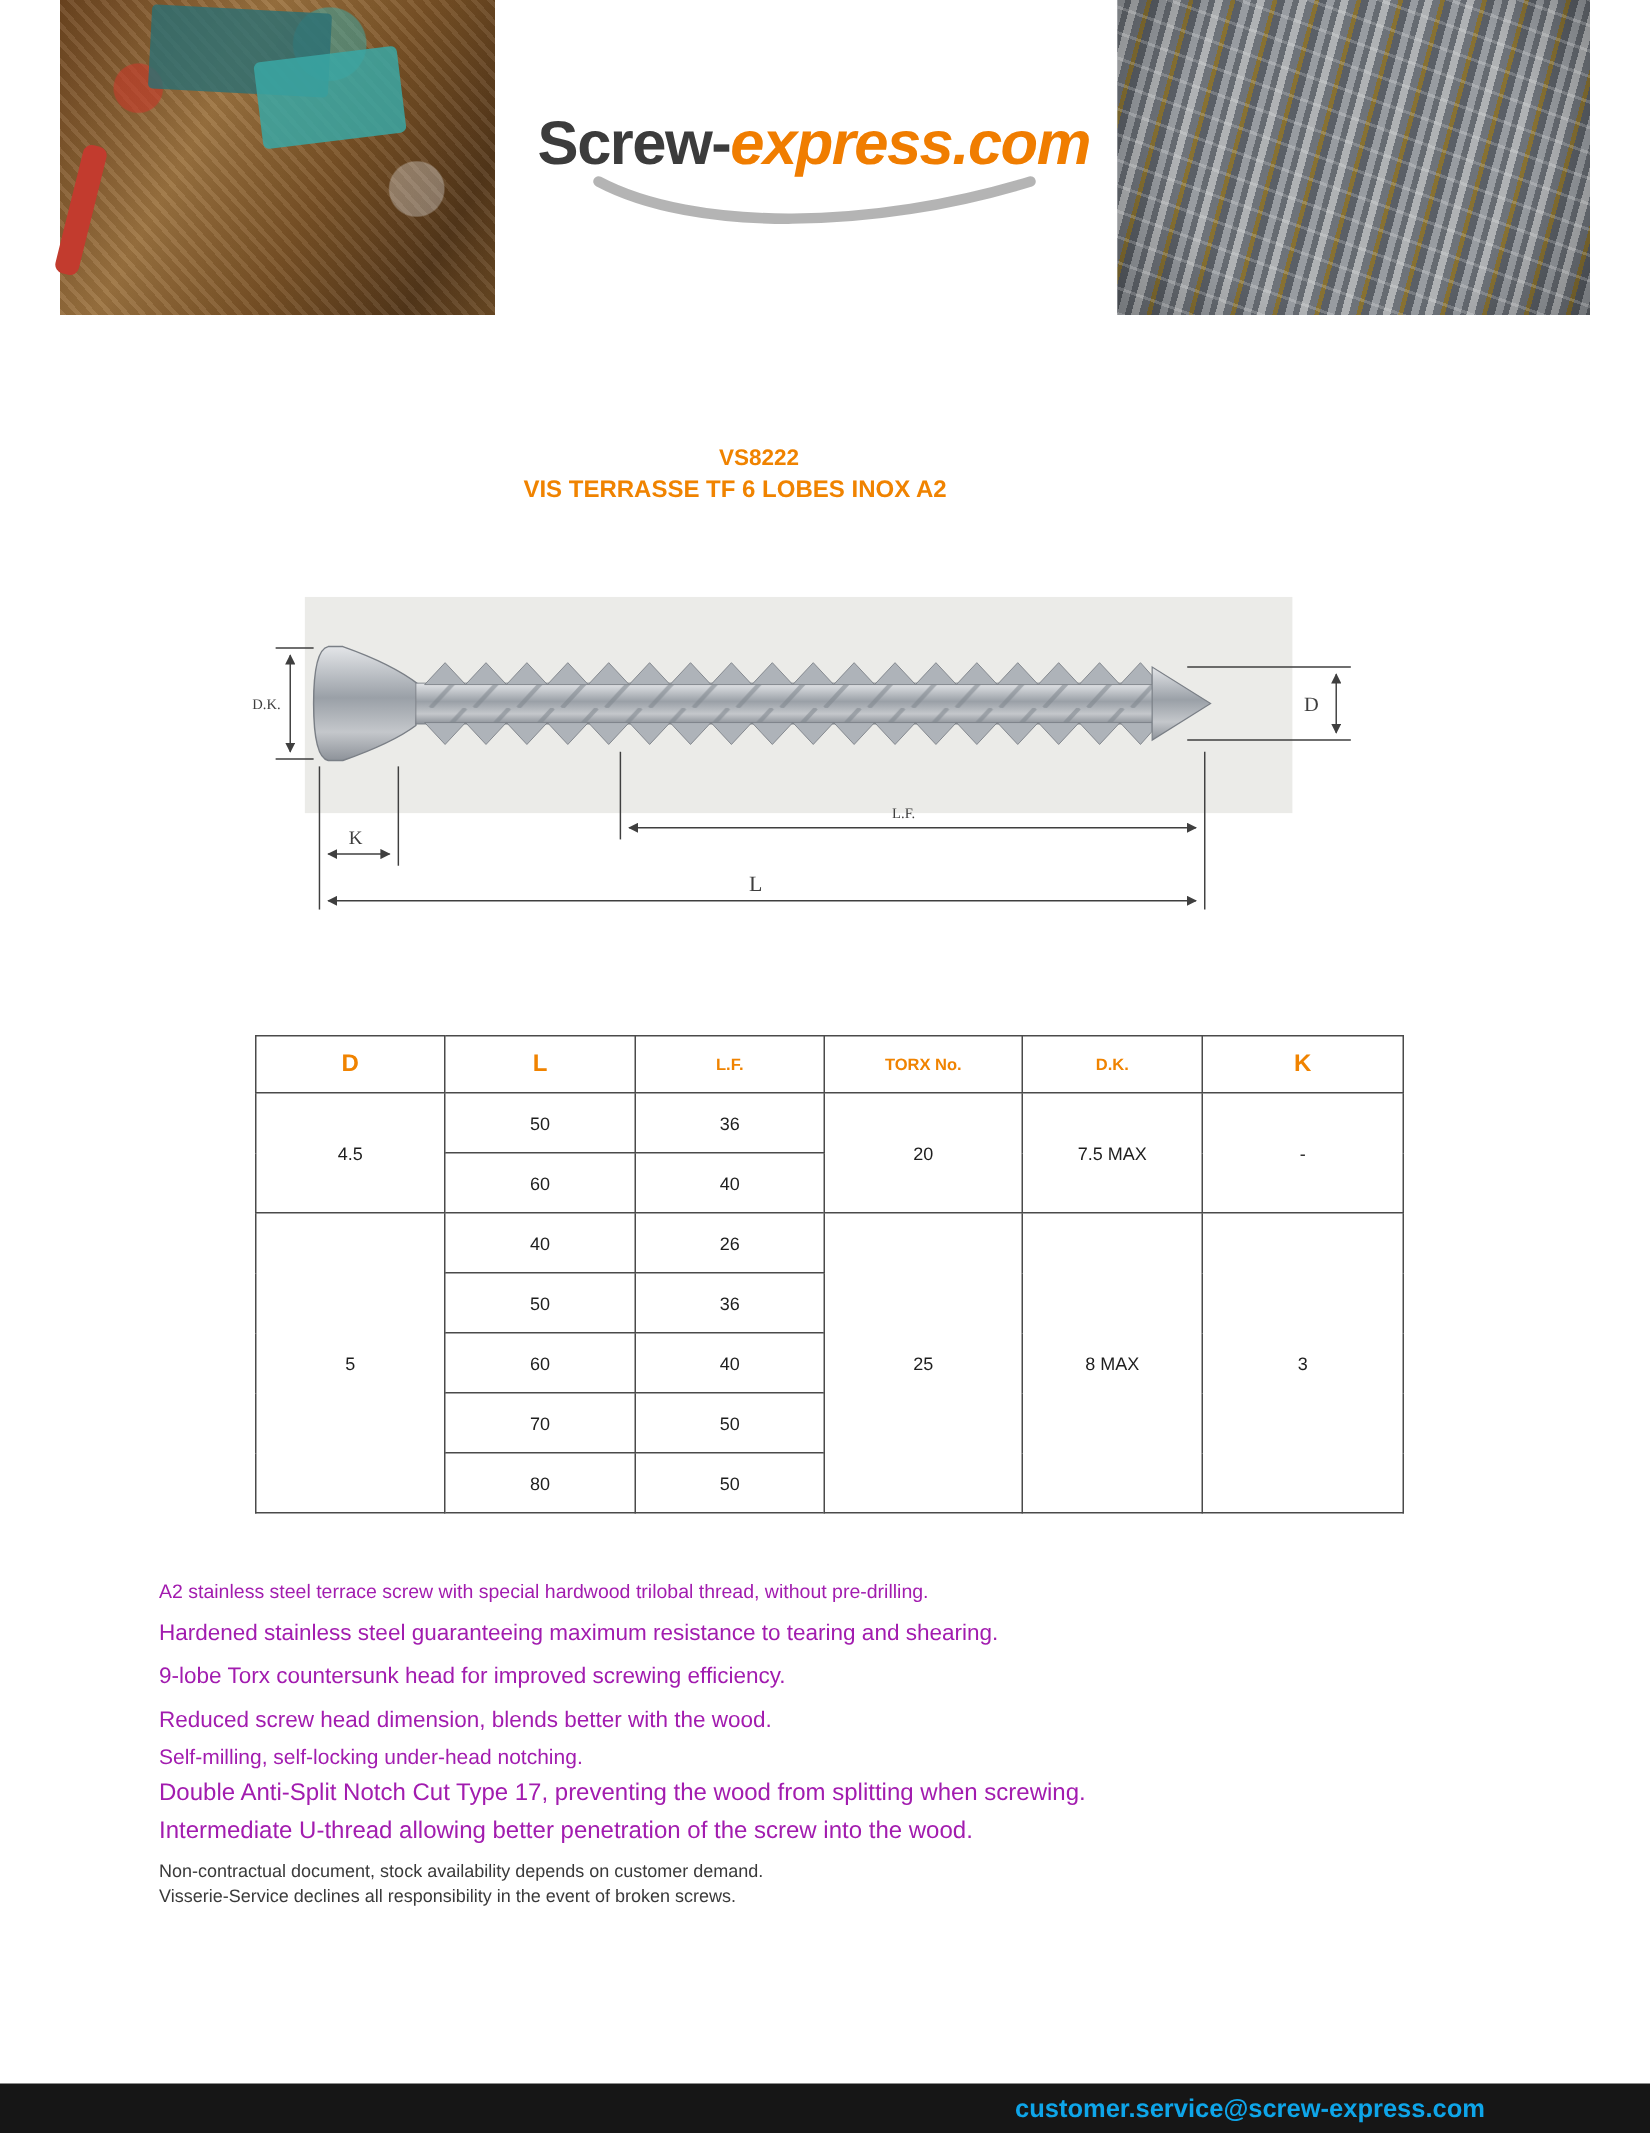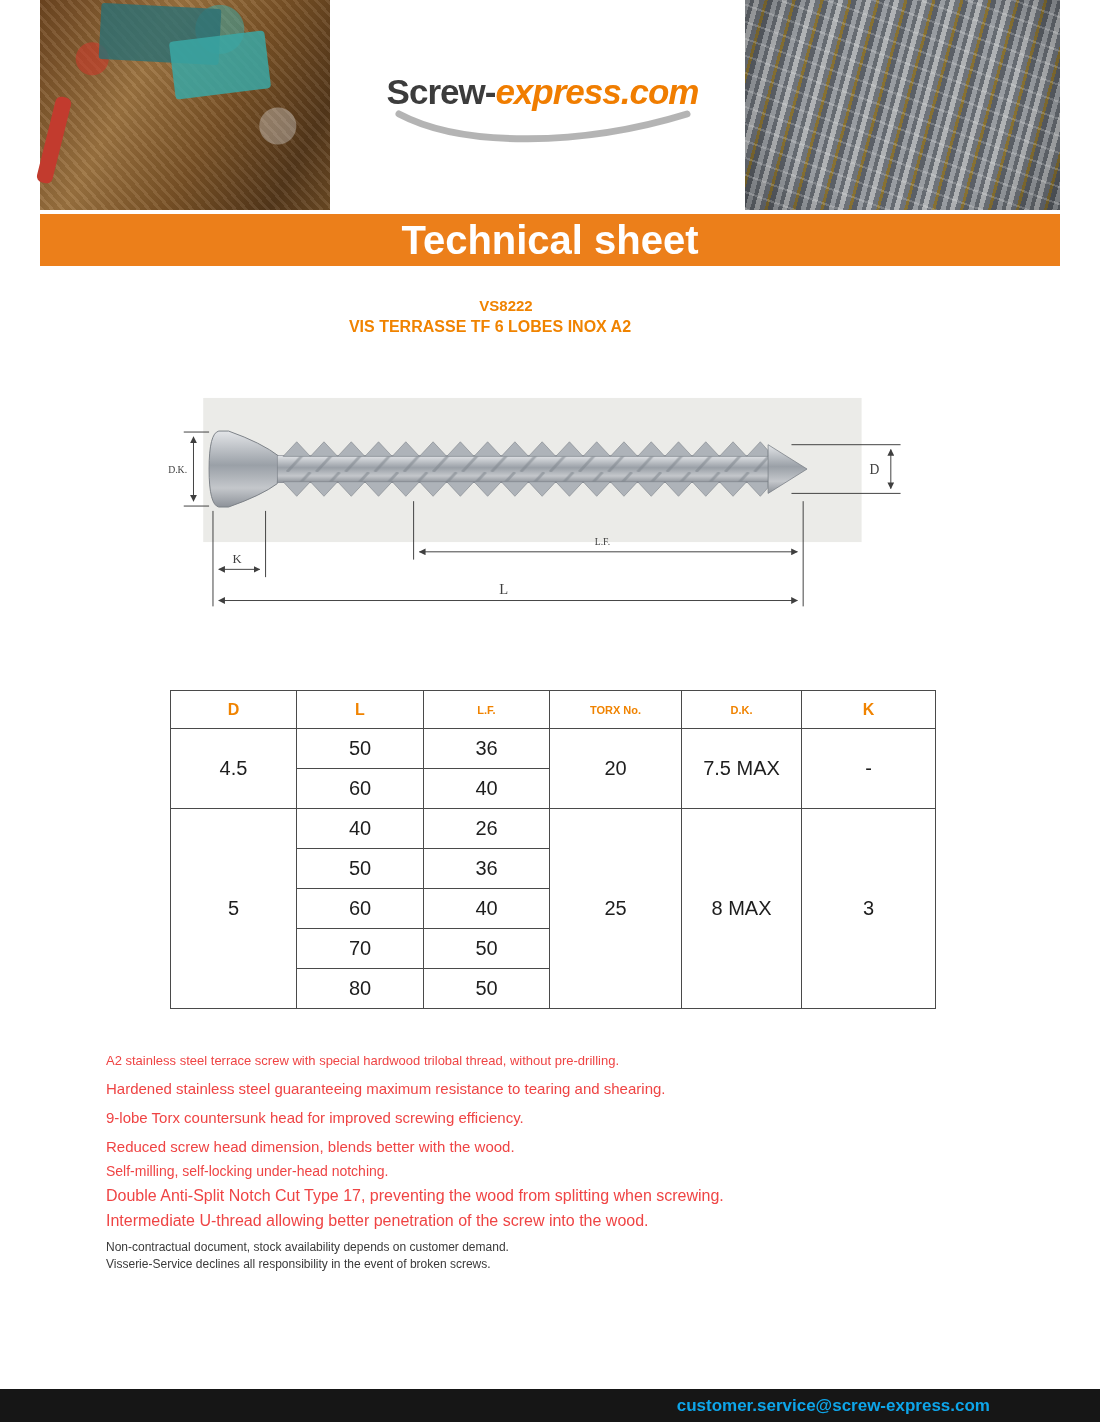--- a/index.html
+++ b/index.html
@@ -22,21 +22,21 @@
   .photo-left .red-tool { position:absolute; left:6px; top:96px; width:16px; height:88px; background:#c23b2e; transform:rotate(14deg); border-radius:6px; }
   .photo-right { left:745px; width:315px;
     background:
       radial-gradient(circle at 50% 45%, rgba(0,0,0,.18) 0 60%, rgba(0,0,0,.38)),
       repeating-linear-gradient(105deg,#b9bec4 0 5px,#7c828a 5px 9px,#d6d9dc 9px 14px,#868c94 14px 19px,#a58a3d 19px 22px,#6e747c 22px 27px),
       #8d9299;
   }
   .photo-right .glint { position:absolute; inset:0; background:repeating-linear-gradient(20deg, rgba(255,255,255,.18) 0 2px, transparent 2px 16px); }
 
   .logo-wrap { position:absolute; left:335px; top:72px; width:415px; text-align:center; }
-  .logo-line { font-size:35px; font-weight:bold; letter-spacing:-1px; white-space:nowrap; }
+  .logo-line { font-size:41px; font-weight:bold; letter-spacing:-1px; white-space:nowrap; }
   .logo-dark { color:#3c3c3c; }
   .logo-orange { color:#F07D00; font-style:italic; }
   .logo-swoosh { display:block; margin:-4px auto 0 auto; }
 
   .banner { position:absolute; left:40px; top:214px; width:1020px; height:52px; background:var(--banner);
             color:#ffffff; font-size:40px; font-weight:bold; letter-spacing:0px; text-align:center; line-height:52px; }
 
   
   .product-title { position:absolute; left:0; top:297px; width:980px; text-align:center; color:var(--accent); font-weight:bold; }
   .product-title .code { font-size:15px; margin-bottom:4px;margin-left:32px; }
@@ -44,24 +44,24 @@
 
   
   .diagram { position:absolute; left:168px; top:396px; }
 
   
   #spec-table { position:absolute; left:170px; top:690px; border-collapse:collapse; table-layout:fixed; }
   #spec-table th, #spec-table td { border:1px solid #4a4a4a; text-align:center; vertical-align:middle; background:#fff; }
   #spec-table th { height:38px; color:var(--accent); font-weight:bold; }
   #spec-table th.hdr-big { font-size:16px; }
   #spec-table th.hdr-small { font-size:11px; }
-  #spec-table td { height:40px; font-size:20px; color:var(--ink);margin-left:11px; }
-
-  
-  .desc { position:absolute; left:106px; top:1053px; color:#ef4444; }
+  #spec-table td { height:40px; font-size:12px; color:var(--ink);margin-left:11px; }
+
+  
+  .desc { position:absolute; left:106px; top:1053px; color:#a21caf; }
   .desc .d0 { font-size:13px; margin-bottom:10px; }
   .desc .d1, .desc .d2, .desc .d3 { font-size:15px; margin-bottom:8px;margin-top:12px; }
   .desc .d4 { font-size:14px; margin-bottom:8px; }
   .desc .d5, .desc .d6 { font-size:16px; margin-bottom:7px; }
 
   .disclaimer { position:absolute; left:106px; top:1239px; color:#3a3a3a; font-size:12px; line-height:17px; }
 
   
   .footer-bar { position:absolute; left:0; top:1389px; width:1100px; height:33px; background:#161616;
                 color:#ffffff; text-align:right; padding-right:110px; line-height:33px; font-weight:bold; font-size:17px; }
@@ -83,21 +83,20 @@
 
   <div class="logo-wrap">
     <div class="logo-line">
       <span class="logo-dark">Screw-</span><span class="logo-orange">express.com</span>
     </div>
     <svg class="logo-swoosh" width="300" height="42" viewBox="0 0 300 42">
       <path d="M6,6 C70,40 190,38 294,6" fill="none" stroke="#9b9b9b" stroke-width="7" stroke-linecap="round" opacity="0.75"></path>
     </svg>
   </div>
 
-  <div class="banner">Technical sheet</div>
 
   <div class="product-title">
     <div class="code">VS8222</div>
     <div class="name">VIS TERRASSE TF 6 LOBES INOX A2</div>
   </div>
 
   <div class="diagram">
     <svg width="760" height="224" viewBox="0 0 780 230">
       <defs>
         <linearGradient id="metal" x1="0" y1="0" x2="0" y2="1">

